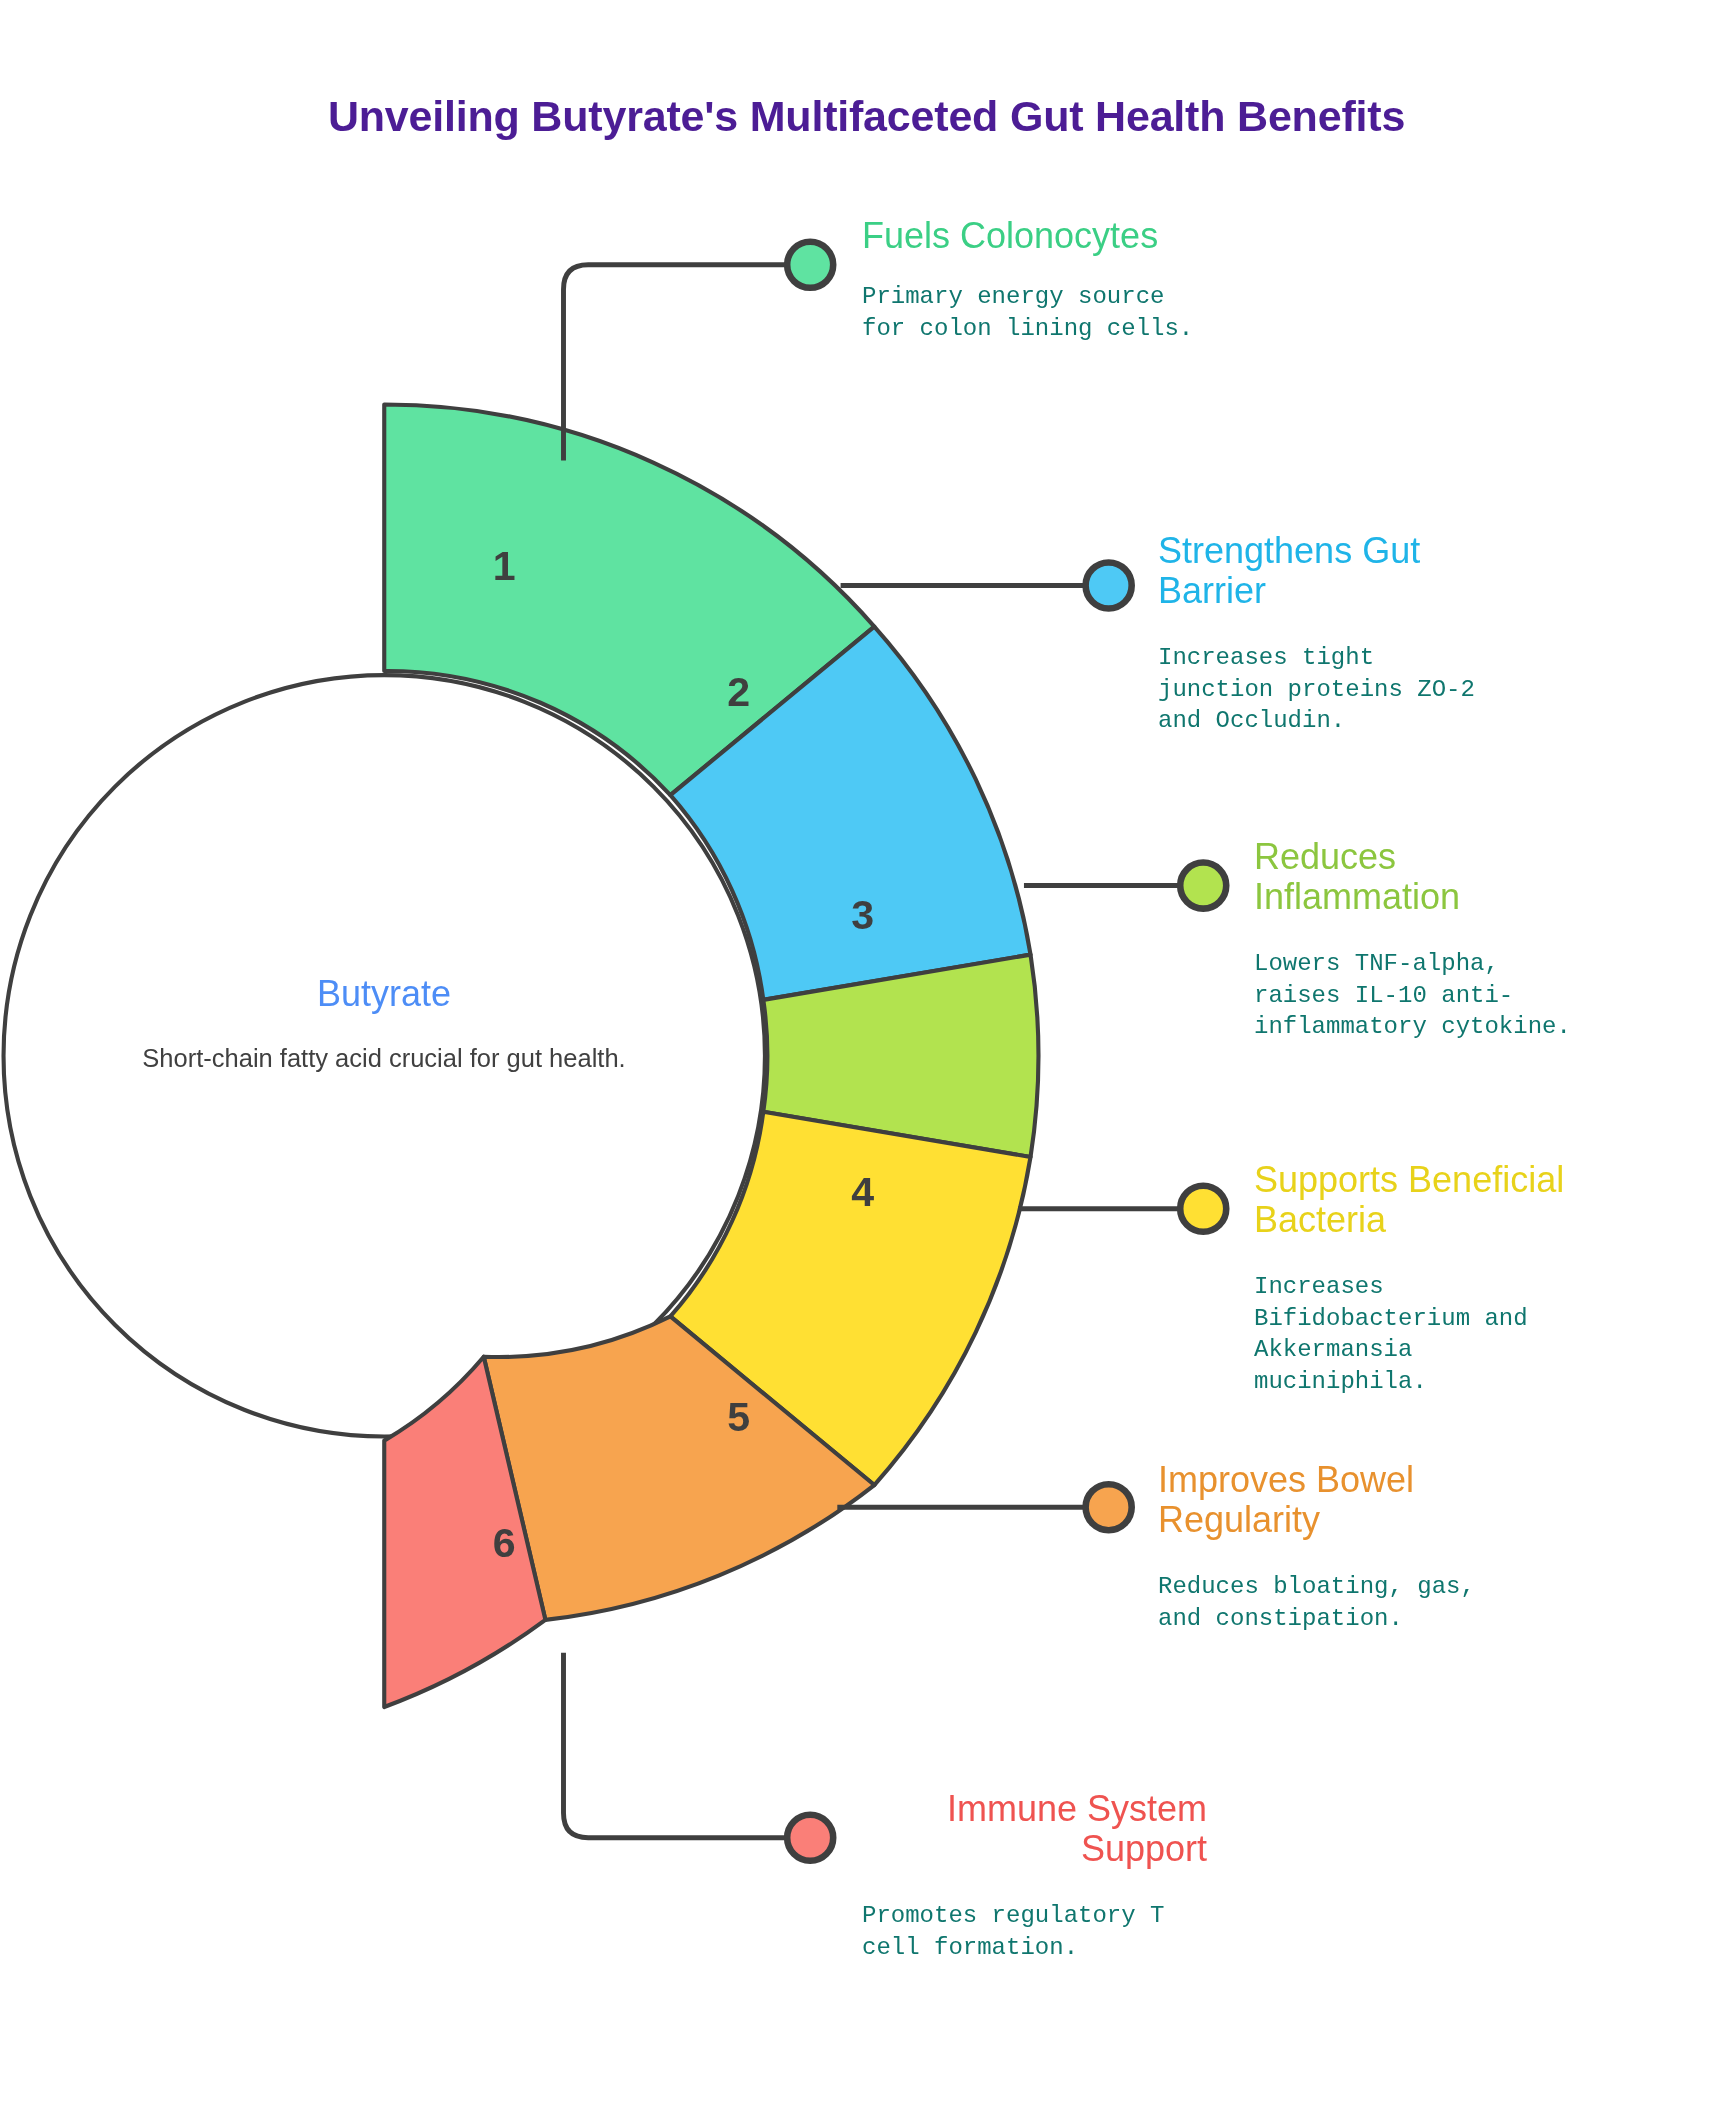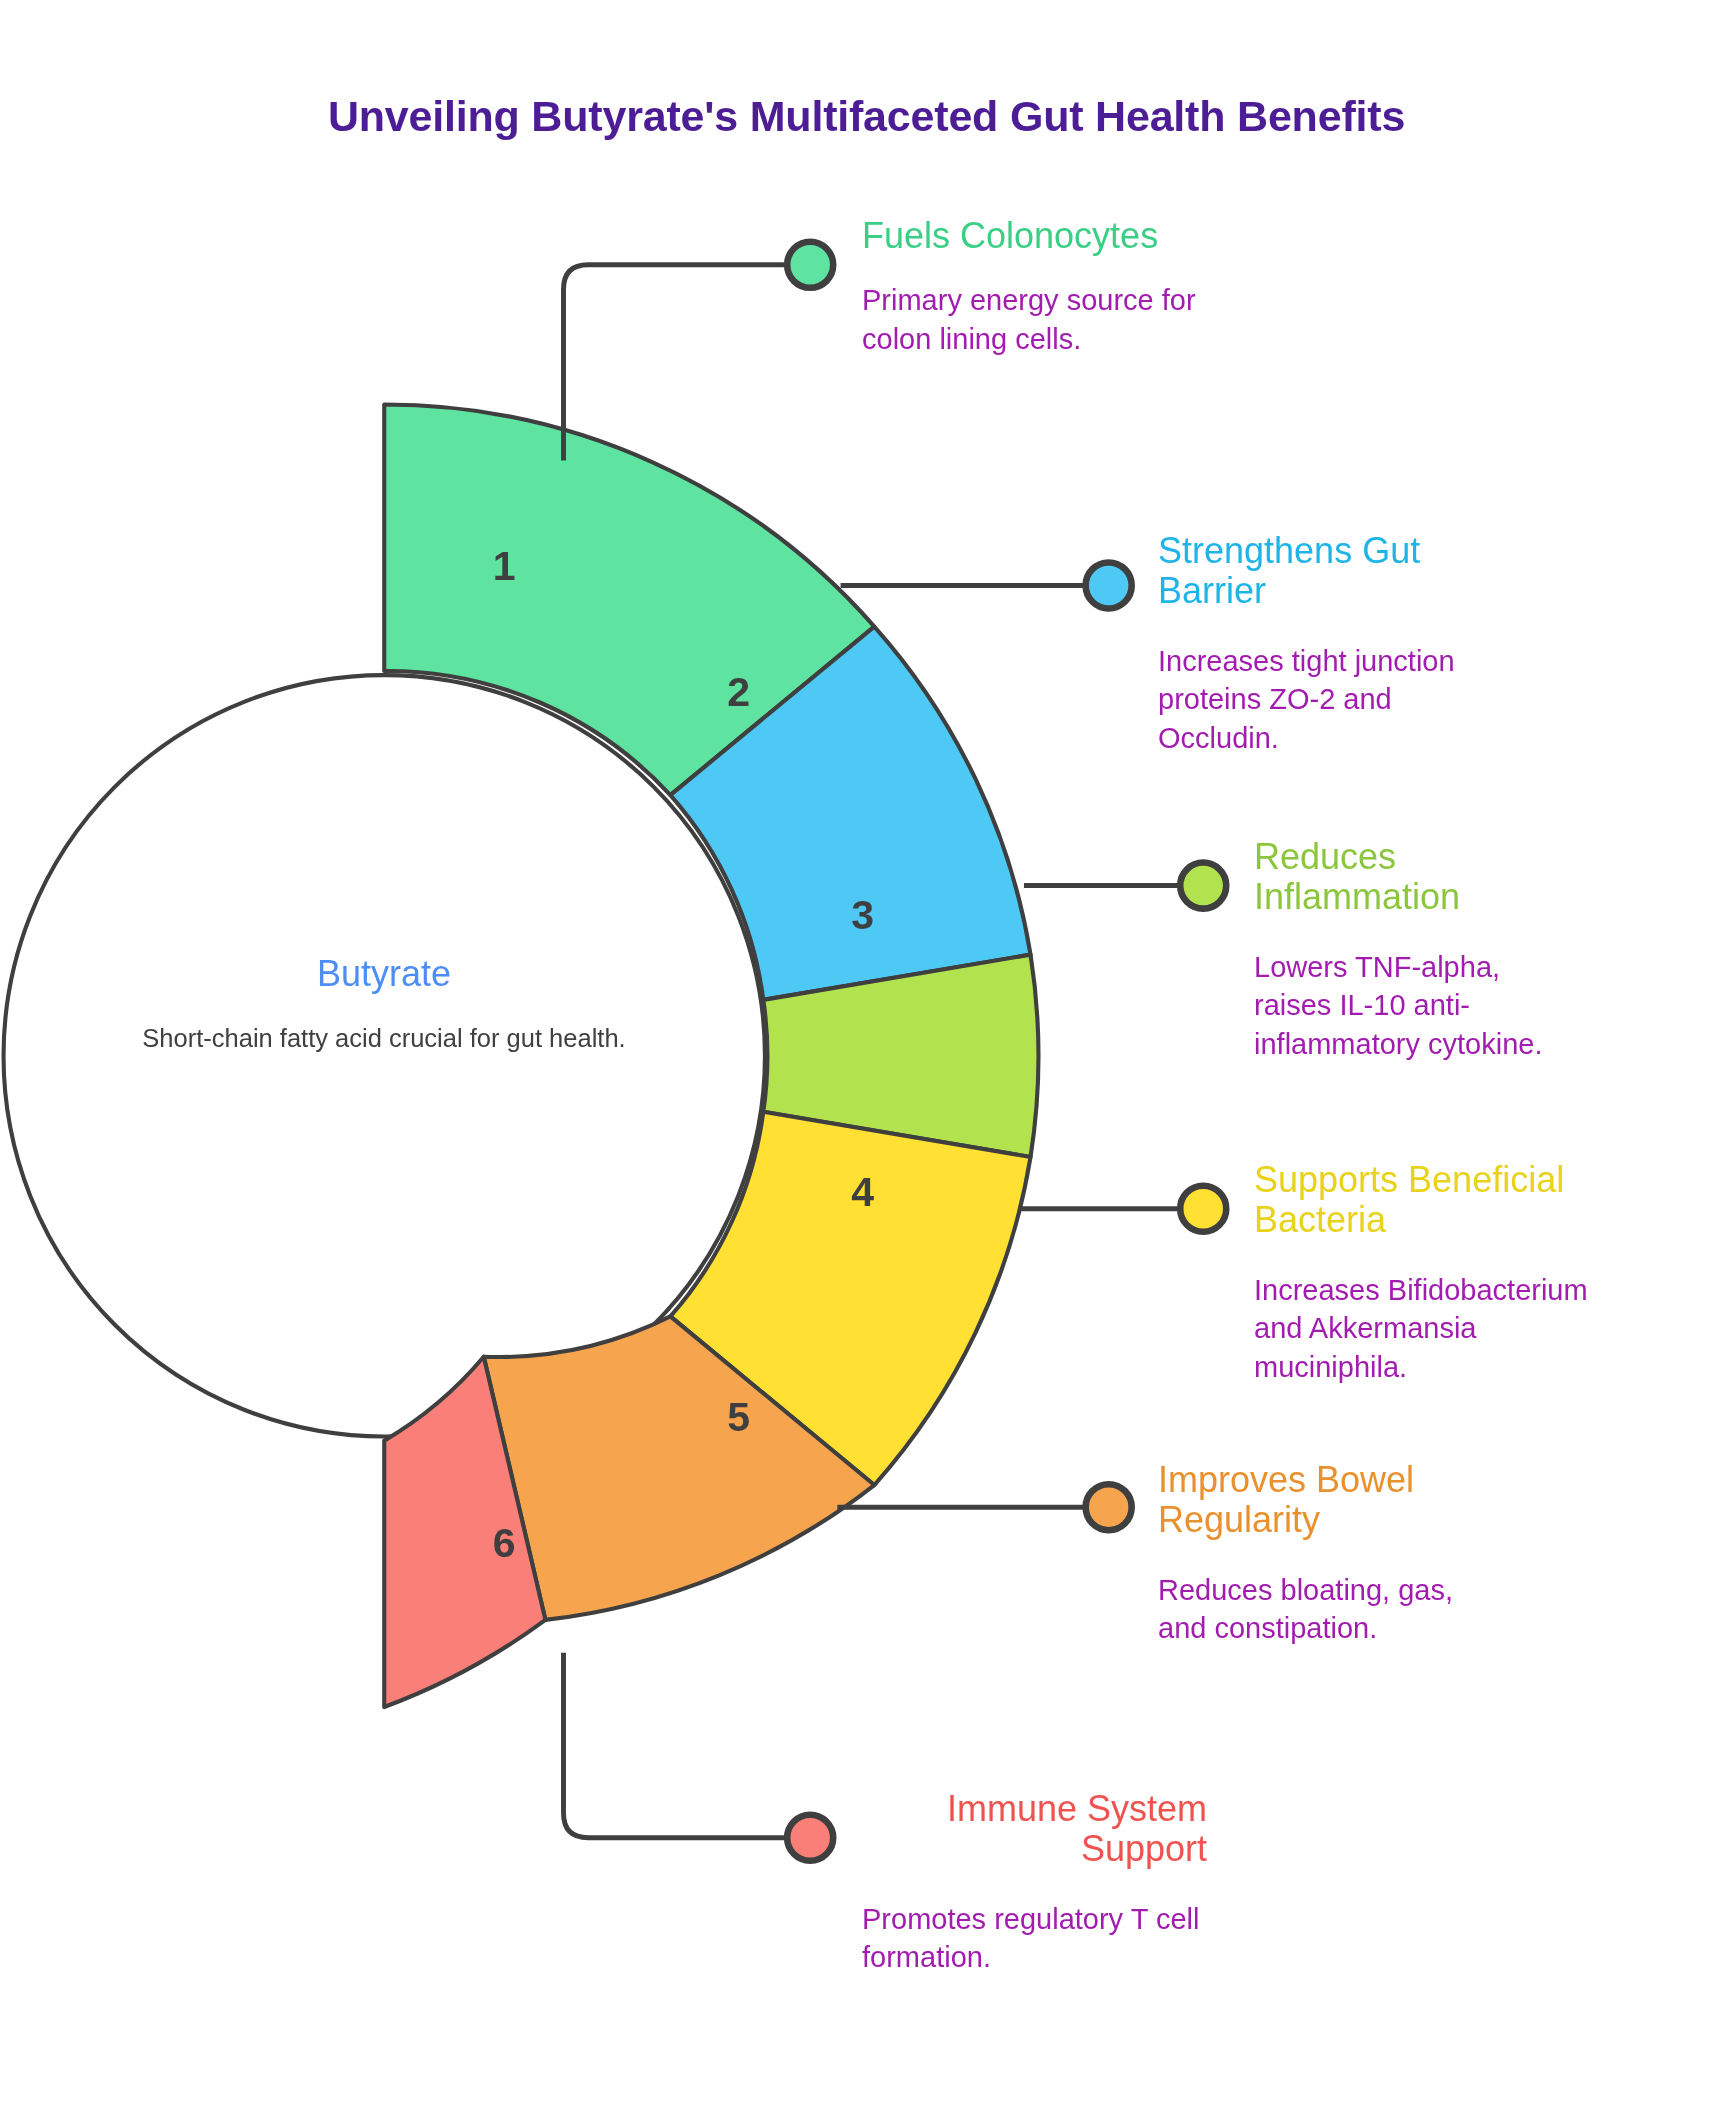--- a/index.html
+++ b/index.html
@@ -20,33 +20,35 @@
   .center-block{
     position:absolute;
     left:55px; top:954px;
     width:658px;
     text-align:center;
     pointer-events:none;
   }
   .center-title{
     font-size:36px; color:#4d8df6; line-height:1.1;
     margin-bottom:28px;
+    margin-top:20px;
   }
   .center-sub{
     font-size:25.5px; color:#404040; line-height:1.33;
   }
 
   .callout{position:absolute;}
   .callout .co-title{
     font-size:36px; line-height:1.12; font-weight:400;
     margin:0 0 0 0;
   }
   .callout .co-desc{
-    font-size:29px; line-height:1.33; color:#a21caf;
+    font-size:24px; line-height:1.33; color:#0f766e;
     margin-top:25px;
+    font-family:Liberation Mono, monospace;
   }
 
   .num{
     font-size:50px; font-weight:bold; fill:#3f3f3f;
     font-family:"Liberation Sans","DejaVu Sans",sans-serif;
   }
 </style>
 </head>
 <body>
 

